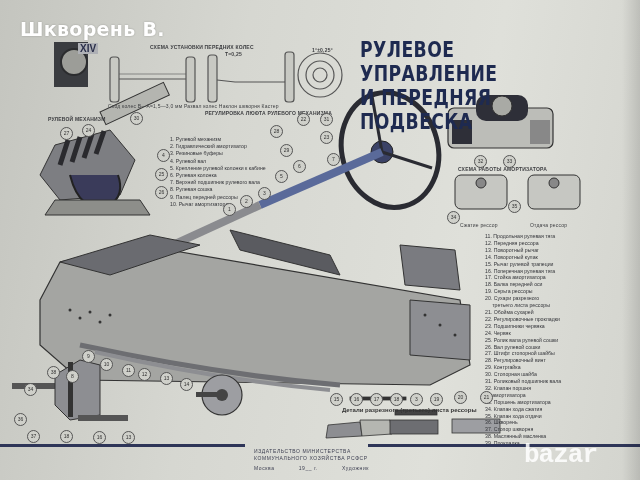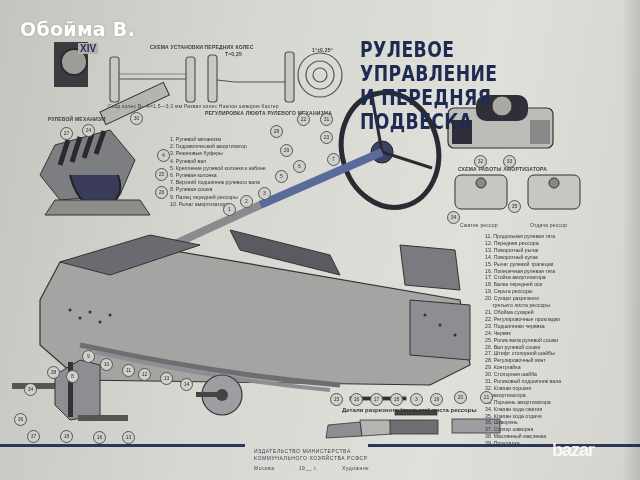--- a/index.html
+++ b/index.html
@@ -14,22 +14,22 @@
   .badge-circle{position:absolute;left:60px;top:48px;width:24px;height:24px;border-radius:50%;background:#9c9d98;border:2px solid #2b2c2e;}
   .table-no{position:absolute;left:78px;top:43px;font-size:10px;font-weight:bold;color:#2a2f4a;background:#aeb0b5;padding:0 2px;}
   .caption-small{position:absolute;font-size:5px;color:#3c3d40;white-space:nowrap;font-weight:bold;letter-spacing:0.2px;}
   .legend{position:absolute;font-size:5.2px;line-height:7.2px;color:#34353a;white-space:nowrap;}
   .legend div{white-space:nowrap;}
   .num{position:absolute;width:11px;height:11px;border-radius:50%;border:1px solid #555;background:#cfd0ca;
     font-size:5px;line-height:11px;text-align:center;color:#333;}
   .footer-bar{position:absolute;top:444px;height:3px;background:#2e3558;}
   .footer{position:absolute;left:254px;top:448px;font-size:5px;line-height:7px;color:#3c3e50;letter-spacing:0.6px;white-space:nowrap;}
   .detail-caption{position:absolute;left:342px;top:407px;font-size:6px;color:#333;white-space:nowrap;font-weight:bold;}
-  .site-mark{position:absolute;left:552px;top:440px;font-size:18px;font-weight:bold;color:rgba(255,255,255,0.85);
-    font-family:Liberation Sans, sans-serif;letter-spacing:-1px;}
+  .site-mark{position:absolute;left:524px;top:440px;font-size:26px;font-weight:bold;color:rgba(255,255,255,0.85);
+    font-family:Liberation Mono, monospace;letter-spacing:-1px;}
   svg{position:absolute;left:0;top:0;}
   .right-shadow{position:absolute;right:0;top:0;width:18px;height:480px;background:linear-gradient(90deg,rgba(0,0,0,0),rgba(0,0,0,0.12));}
 </style>
 </head>
 <body>
 
 <div class="poster">
 
   <svg width="640" height="480" viewBox="0 0 640 480">
 
@@ -238,14 +238,14 @@
     <div style="margin-top:3px;">
       <span>Москва</span>
       <span style="margin-left:22px;">19__ г.</span>
       <span style="margin-left:22px;">Художник</span>
     </div>
   </div>
 
   <div class="right-shadow"></div>
 </div>
 
-<div class="watermark-user">Обойма В.</div>
+<div class="watermark-user">Шкворень В.</div>
 <div class="site-mark">bazar</div>
 
 </body></html>

